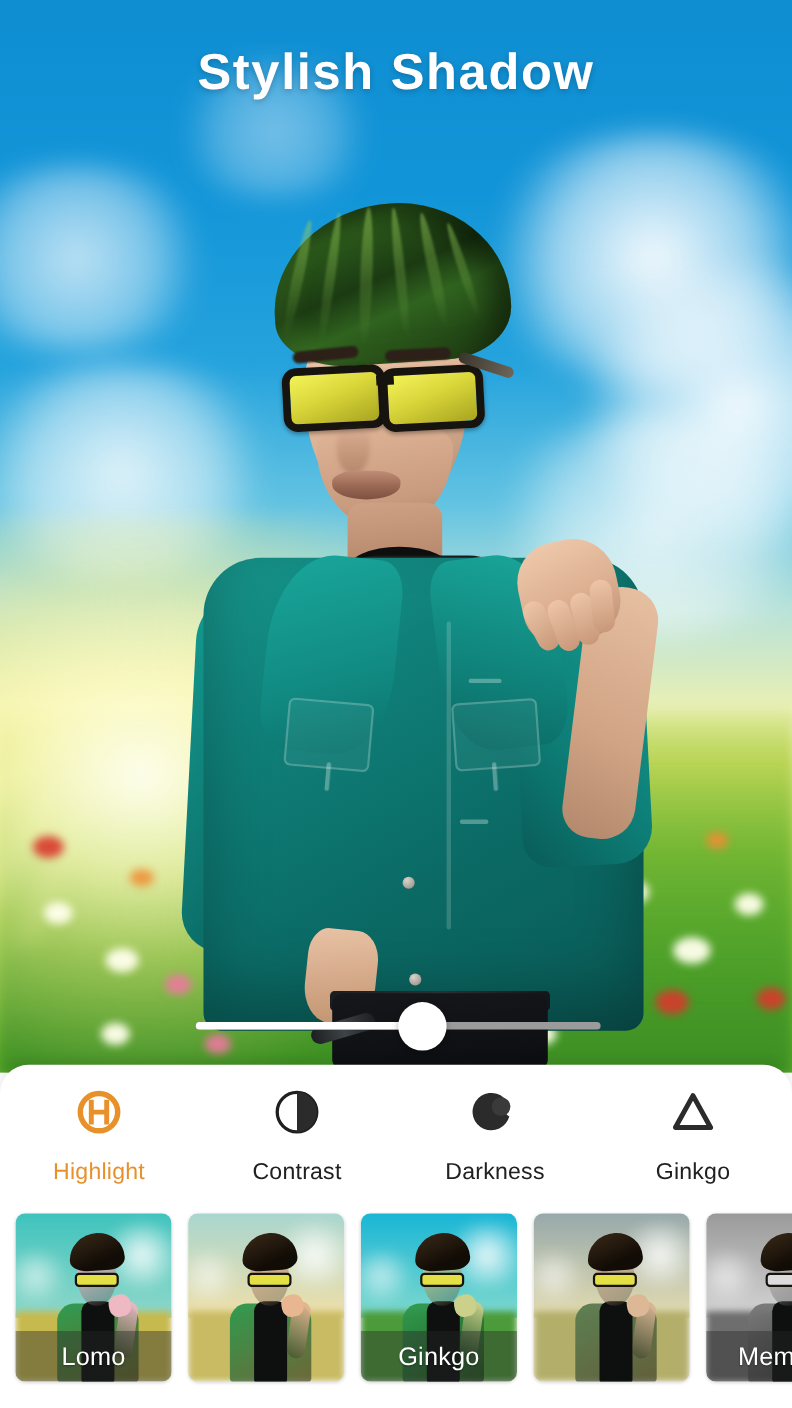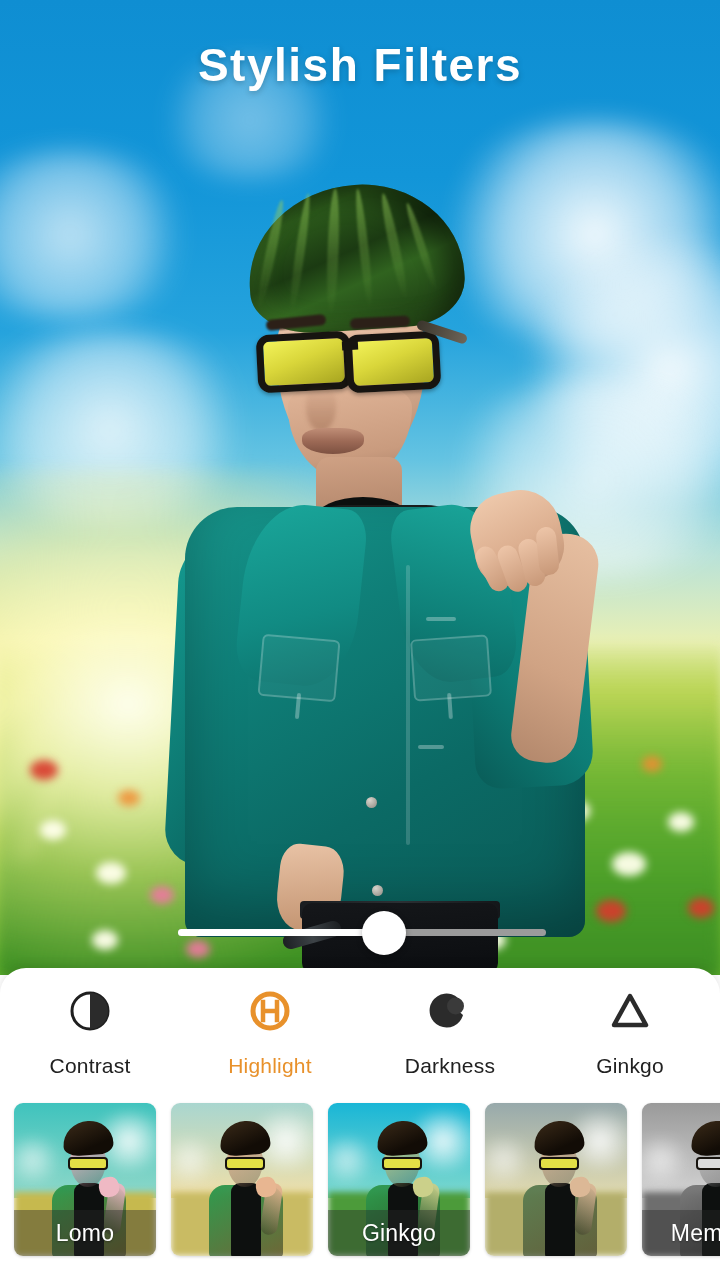--- a/index.html
+++ b/index.html
@@ -422,53 +422,53 @@
         <div class="finger" style="left:44px; top:50px; transform:rotate(-2deg);"></div>
         <div class="finger" style="left:62px; top:42px; transform:rotate(6deg);"></div>
       </div>
       <div class="sh handL"></div>
 
       <div class="sh belt"></div>
       <div class="sh waist"></div>
       <div class="sh bracelet"></div>
     </div>
 
-    <div class="title">Stylish Filters</div>
+    <div class="title">Stylish Shadow</div>
   </div>
 
   <div class="slider-wrap">
     <div class="track" style="background: rgb(155, 155, 155);"></div>
     <div class="track-fill" style="width: 206.08px; background: rgb(255, 255, 255);"></div>
     <div class="thumb" style="left: 362.08px;"></div>
   </div>
 
   <div class="panel">
 
     <div class="tools">
+
+      <div class="tool active">
+        <div class="tool-icon">
+          <svg width="44" height="44" viewBox="0 0 44 44">
+            <circle cx="22" cy="22" r="17" fill="none" stroke="#E8912B" stroke-width="5"></circle>
+            <path d="M15 13 L15 31 M29 13 L29 31 M15 22 L29 22" stroke="#E8912B" stroke-width="4.5" fill="none" stroke-linecap="square"></path>
+          </svg>
+        </div>
+        <div class="tool-label" style="color: rgb(232, 145, 43);">Highlight</div>
+      </div>
 
       <div class="tool">
         <div class="tool-icon">
           <svg width="44" height="44" viewBox="0 0 44 44">
             <circle cx="22" cy="22" r="18" fill="none" stroke="#1f1f1f" stroke-width="3"></circle>
             <path d="M22 4 A18 18 0 0 1 22 40 Z" fill="#2b2b2b"></path>
           </svg>
         </div>
         <div class="tool-label" style="color: rgb(33, 33, 33);">Contrast</div>
       </div>
 
-      <div class="tool active">
-        <div class="tool-icon">
-          <svg width="44" height="44" viewBox="0 0 44 44">
-            <circle cx="22" cy="22" r="17" fill="none" stroke="#E8912B" stroke-width="5"></circle>
-            <path d="M15 13 L15 31 M29 13 L29 31 M15 22 L29 22" stroke="#E8912B" stroke-width="4.5" fill="none" stroke-linecap="square"></path>
-          </svg>
-        </div>
-        <div class="tool-label" style="color: rgb(232, 145, 43);">Highlight</div>
-      </div>
-
       <div class="tool">
         <div class="tool-icon">
           <svg width="44" height="44" viewBox="0 0 44 44">
             <path d="M30 9 A17 17 0 1 0 35 26 A14 14 0 0 1 30 9 Z" fill="#2b2b2b"></path>
             <circle cx="27.5" cy="17" r="8.5" fill="#3a3a3a"></circle>
           </svg>
         </div>
         <div class="tool-label" style="color: rgb(33, 33, 33);">Darkness</div>
       </div>
 

